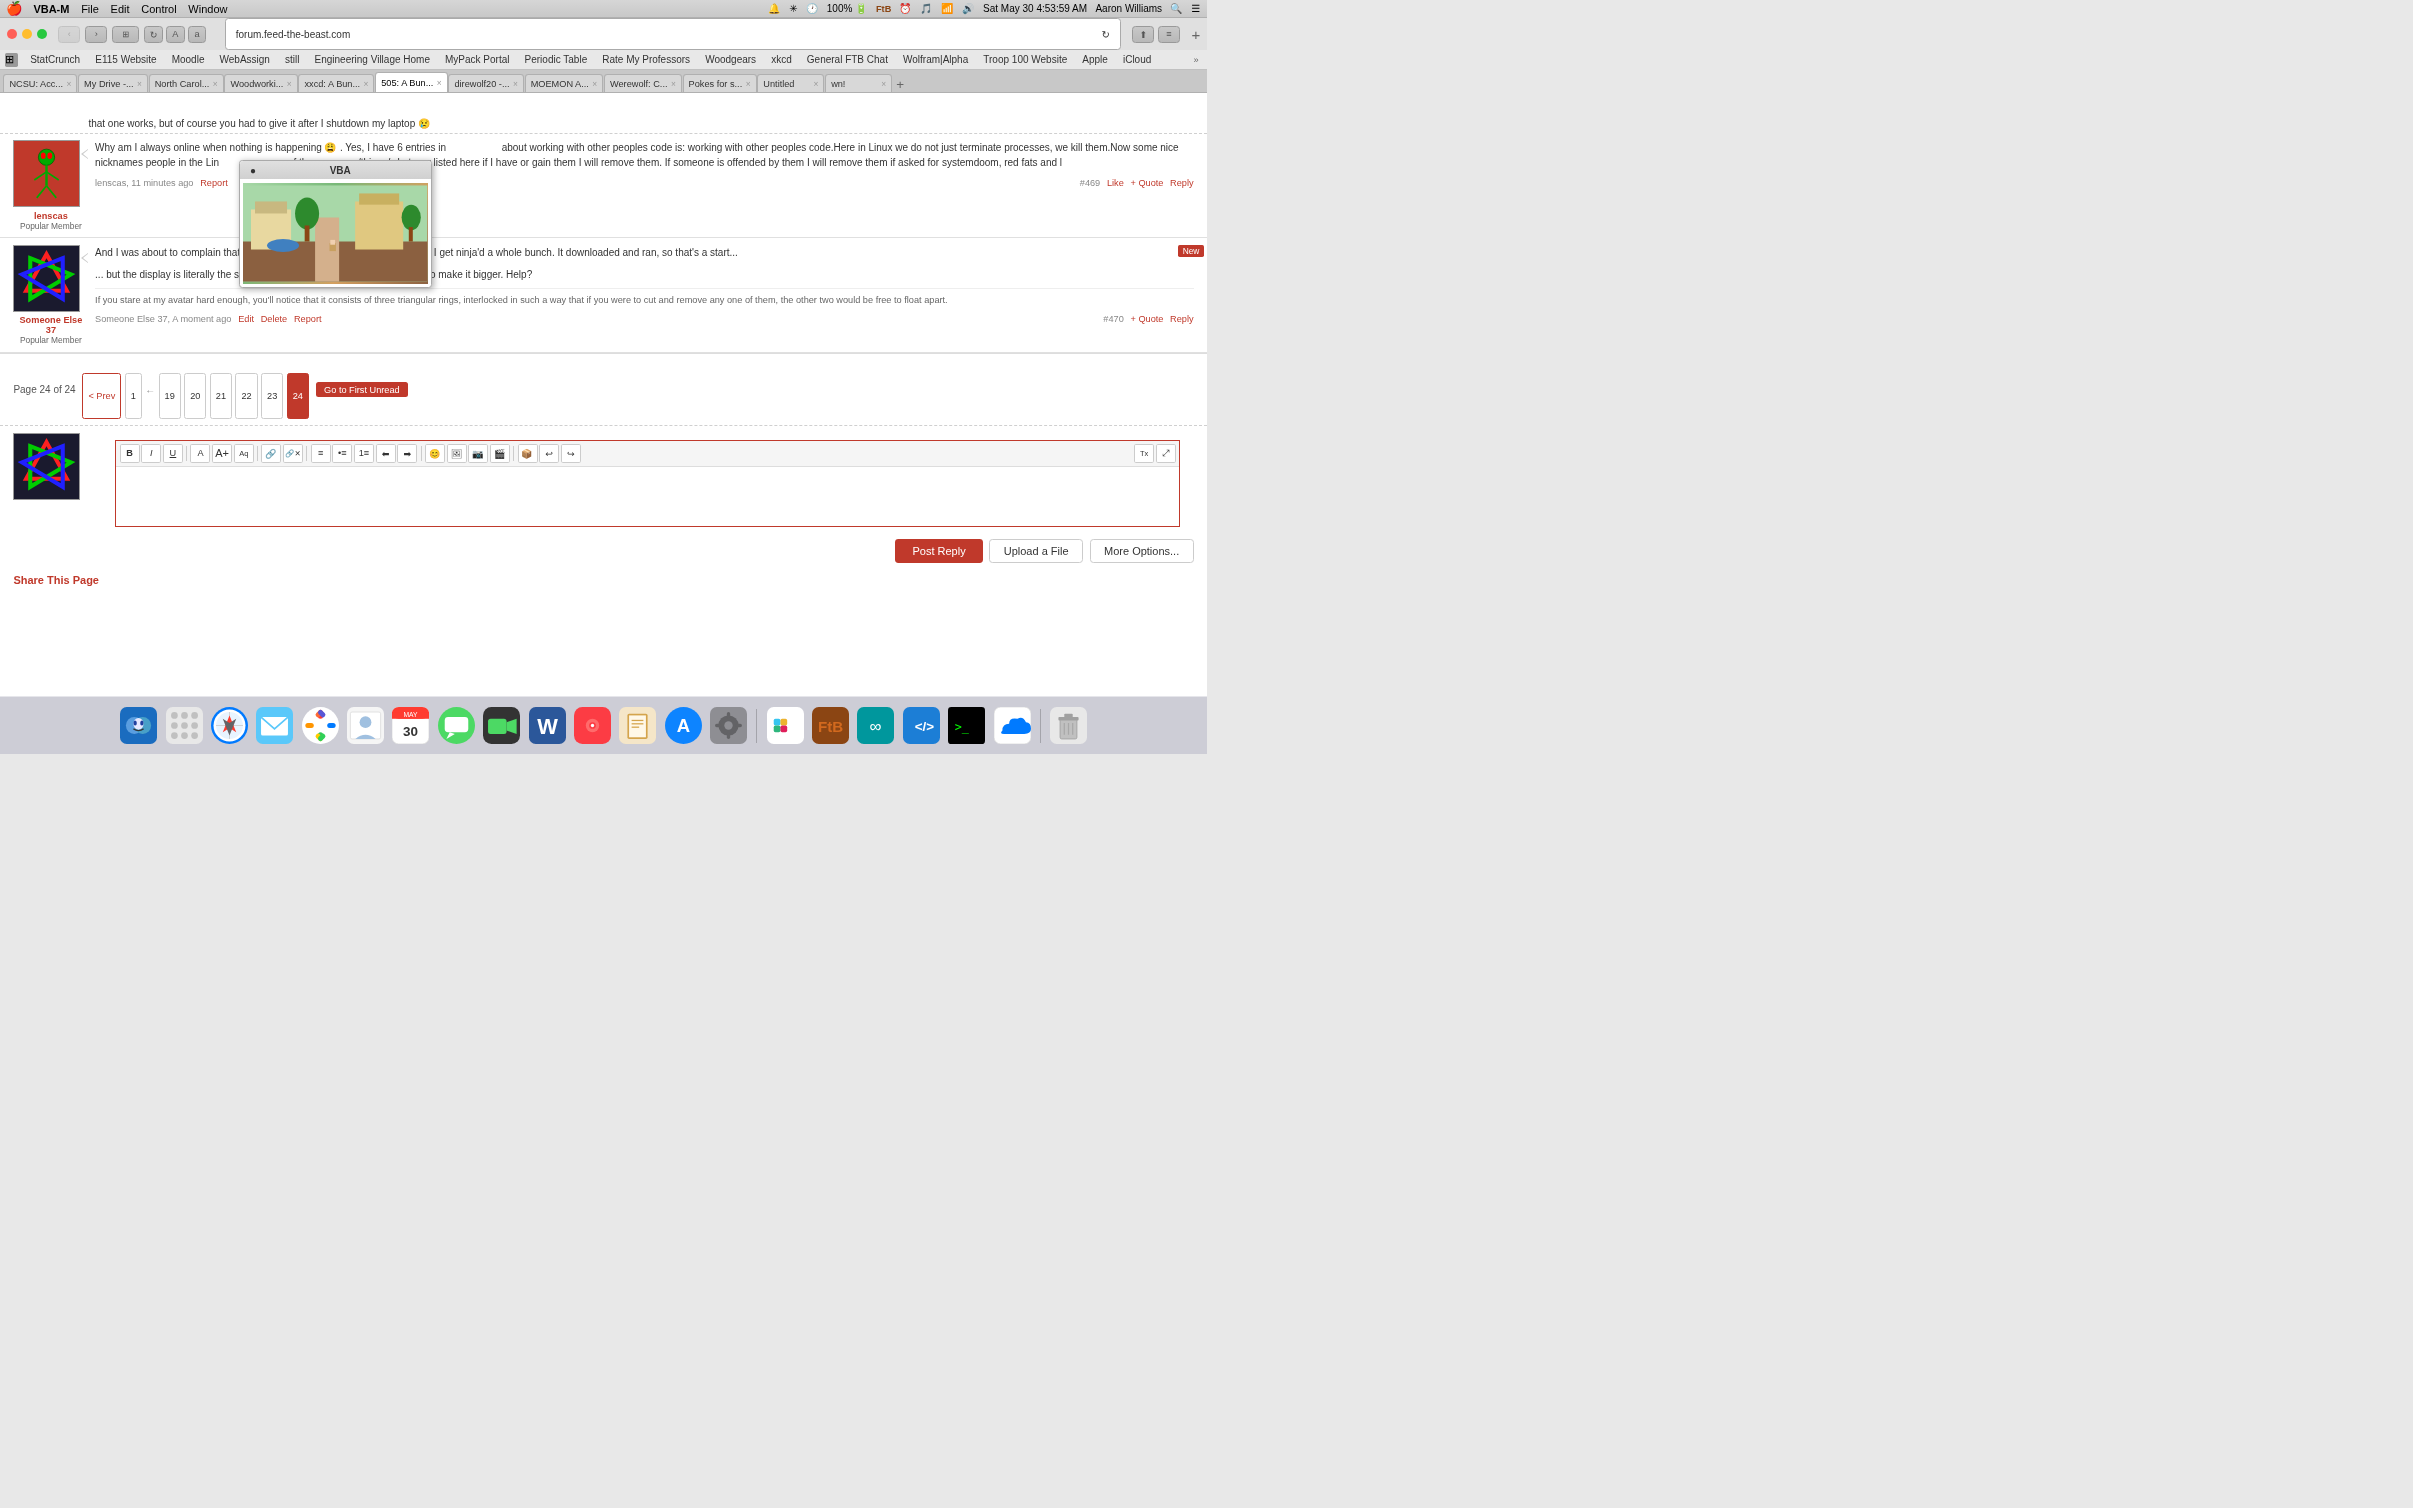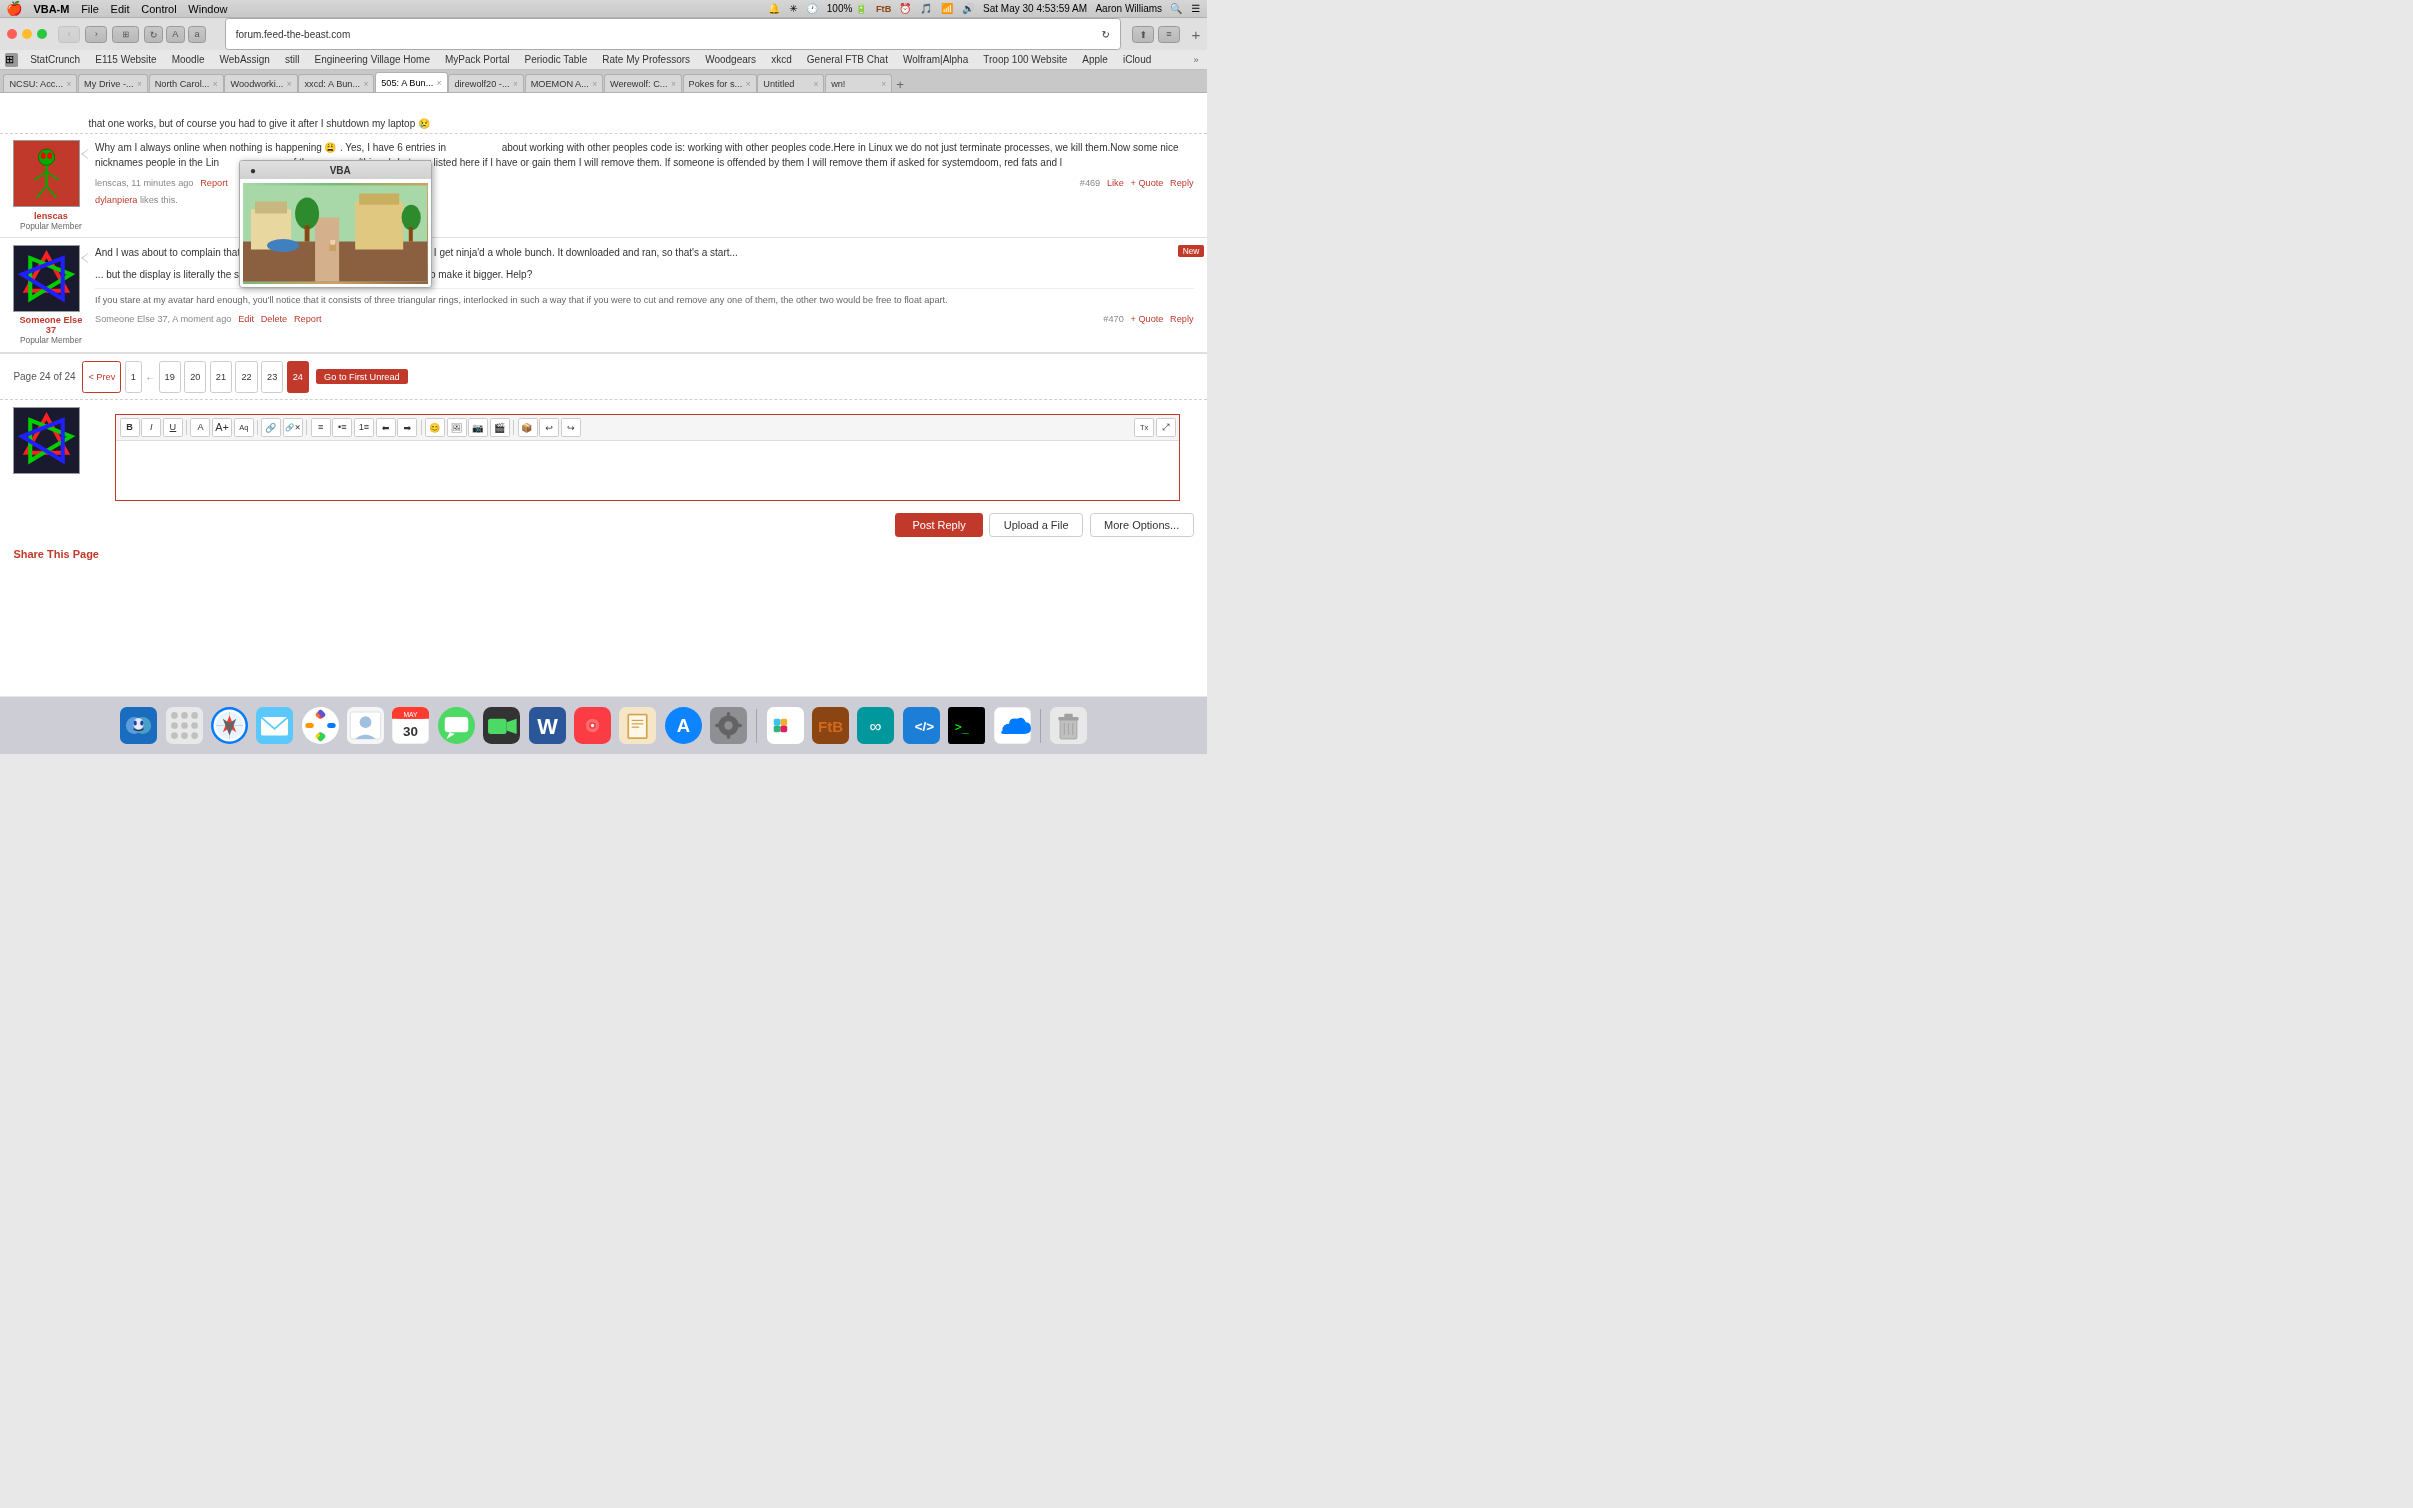--- a/index.html
+++ b/index.html
@@ -264,27 +264,28 @@
       display: flex;
       align-items: center;
       padding: 6.7px 13.4px;
       gap: 3.4px;
       font-size: 10px;
       border-top: 0.8px solid #ddd;
       border-bottom: 0.8px dashed #d0d0d0;
     }
     .page-info { color: #555; margin-right: 3.4px; }
     .page-btn {
-      padding: 10px 5px;
+      padding: 17px 5px;
       border: 0.8px solid #ccc;
       border-radius: 2.5px;
       background: white;
       cursor: pointer;
       font-size: 9.2px;
       color: #333;
+      margin-top: 12px;
     }
     .page-btn.active {
       background: #c0392b;
       color: white;
       border-color: #c0392b;
     }
     .page-btn.prev { color: #c0392b; border-color: #c0392b; }
     .first-unread-btn {
       background: #c0392b;
       color: white;
@@ -645,23 +646,20 @@
           </div>
           <div class="post-meta">
             <span>lenscas, 11 minutes ago</span>
             <a>Report</a>
             <div class="post-meta-right">
               <span>#469</span>
               <a class="like-btn">Like</a>
               <a class="quote-btn">+ Quote</a>
               <a class="reply-btn">Reply</a>
             </div>
-          </div>
-          <div class="likes-row">
-            <a>dylanpiera</a> likes this.
           </div>
         </div>
       </div>
     </div>
 
     <div class="post-wrapper" style="position:relative;">
       <div style="position:absolute;top:6.7px;right:3.4px;background:#c0392b;color:white;font-size:8.4px;padding:0.8px 4.2px;border-radius:1.7px;z-index:10;">New</div>
       <div class="left-arrow-indicator"></div>
       <div style="display:flex; border-bottom:0.8px solid #e0e0e0; padding:6.7px 13.4px;">
 

